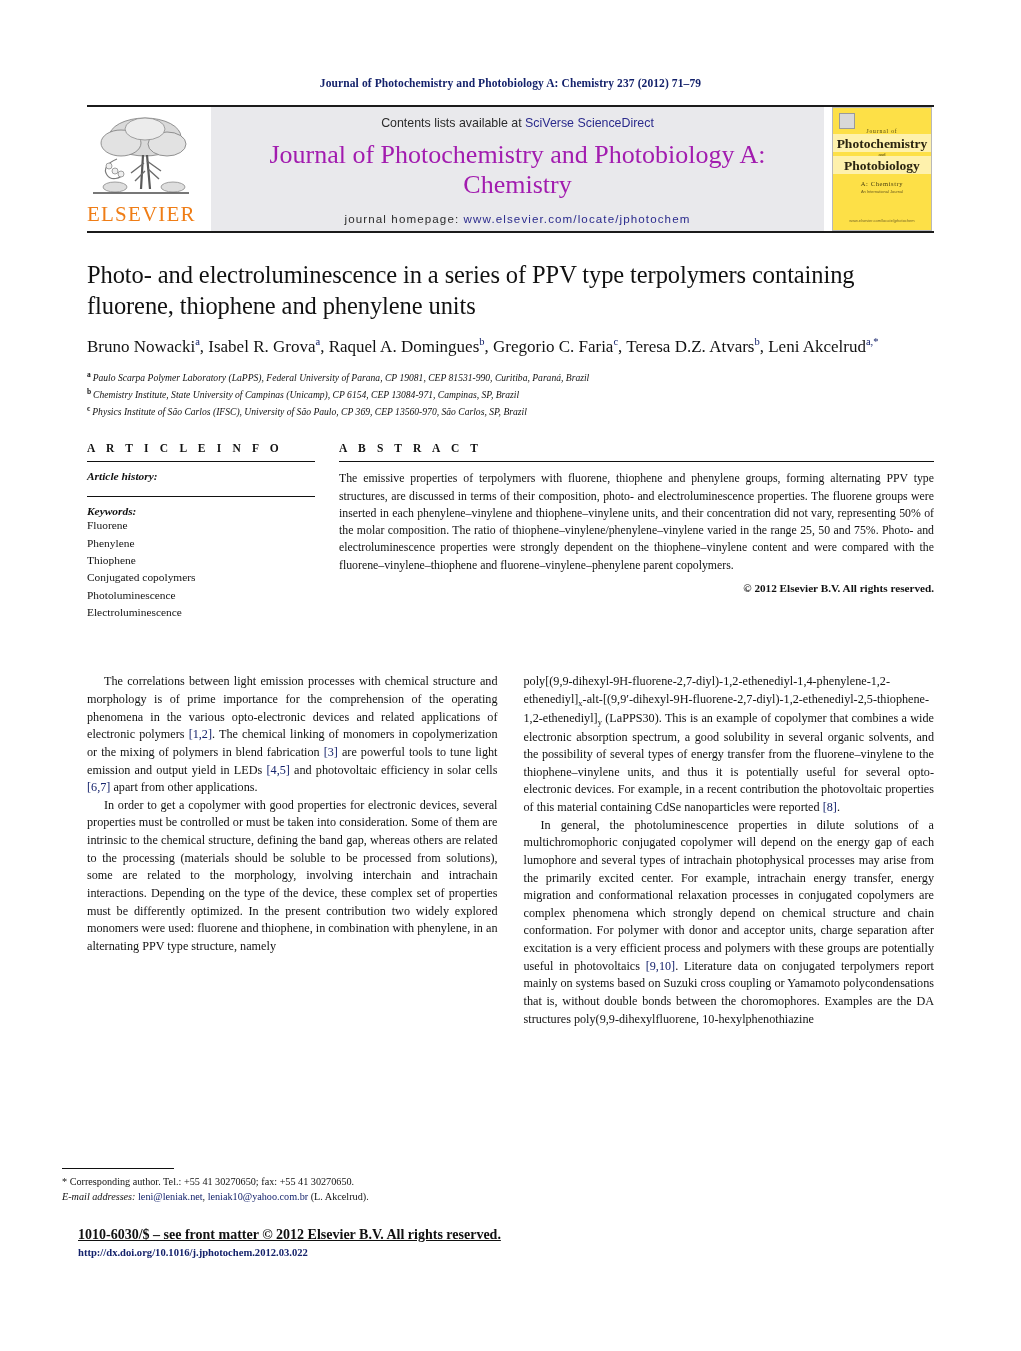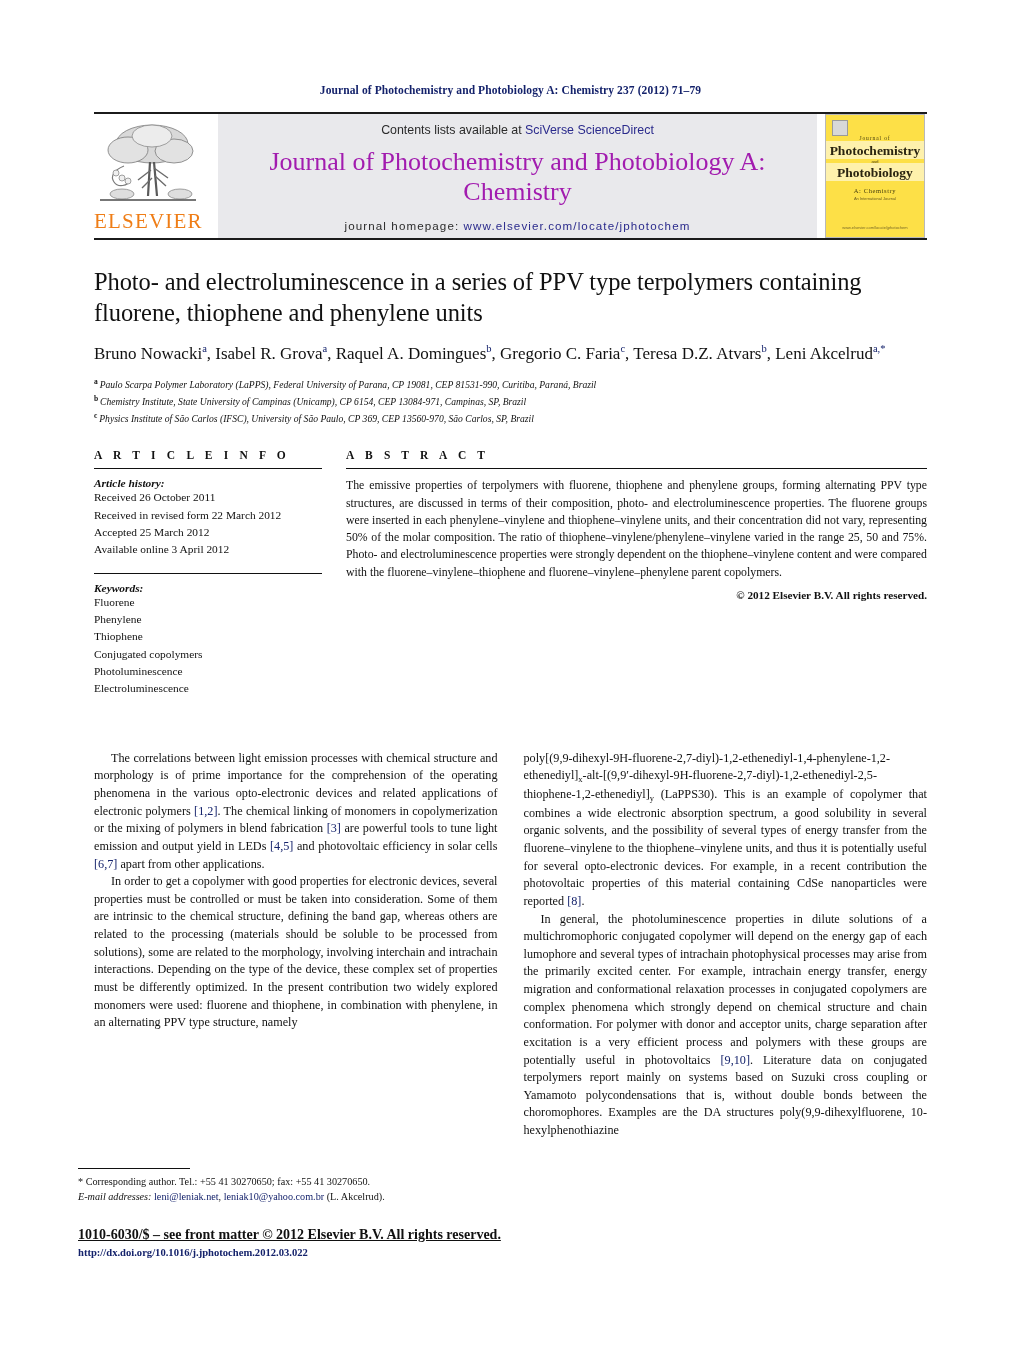--- a/index.html
+++ b/index.html
@@ -6,21 +6,21 @@
   html, body { margin: 0; padding: 0; }
   body {
     width: 1021px;
     height: 1351px;
     background: #ffffff;
     font-family: "Liberation Serif", "DejaVu Serif", serif;
     color: #000000;
     position: relative;
     overflow: hidden;
   }
-  .page { position: relative; width: 1021px; height: 1351px; padding: 16px; }
+  .page { position: relative; width: 1021px; height: 1351px; padding: 9px; }
 
   
   .runhead {
     text-align: center;
     font-family: "Liberation Serif", serif;
     font-size: 11.5px;
     font-weight: bold;
     color: #14226b;
     padding-top: 68px;
     letter-spacing: 0.1px;
@@ -263,21 +263,21 @@
     text-indent: 17px;
   }
   .para.noind { text-indent: 0; }
   .para + .para { margin-top: 0; }
   .cit { color: #14226b; }
   sub.chem { font-size: 8.5px; vertical-align: sub; }
 
   
   .footnote-area {
     position: absolute;
-    left: 78px;
+    left: 62px;
     top: 1168px;
     width: 437px;
   }
   .fn-rule { border-top: 1.1px solid #111; width: 112px; margin-bottom: 5px; }
   .fn-text {
     font-family: "Liberation Serif", serif;
     font-size: 10.2px;
     line-height: 1.5;
     color: #111;
   }
@@ -375,26 +375,20 @@
         <div><sup>b </sup><span>Chemistry Institute, State University of Campinas (Unicamp), CP 6154, CEP 13084-971, Campinas, SP, Brazil</span></div>
         <div><sup>c </sup><span>Physics Institute of São Carlos (IFSC), University of São Paulo, CP 369, CEP 13560-970, São Carlos, SP, Brazil</span></div>
       </div>
   </div>
 
   <div class="info-row">
     <div class="info-col">
       <div class="sec-head">A R T I C L E  I N F O</div>
       <div class="hr-thin"></div>
       <div class="info-label">Article history:</div>
-      <div class="info-list">
-          <div>Received 26 October 2011</div>
-          <div>Received in revised form 22 March 2012</div>
-          <div>Accepted 25 March 2012</div>
-          <div>Available online 3 April 2012</div>
-        </div>
       <div class="hr-thin second"></div>
       <div class="info-label">Keywords:</div>
       <div class="info-list">
           <div>Fluorene</div>
           <div>Phenylene</div>
           <div>Thiophene</div>
           <div>Conjugated copolymers</div>
           <div>Photoluminescence</div>
           <div>Electroluminescence</div>
         </div>

